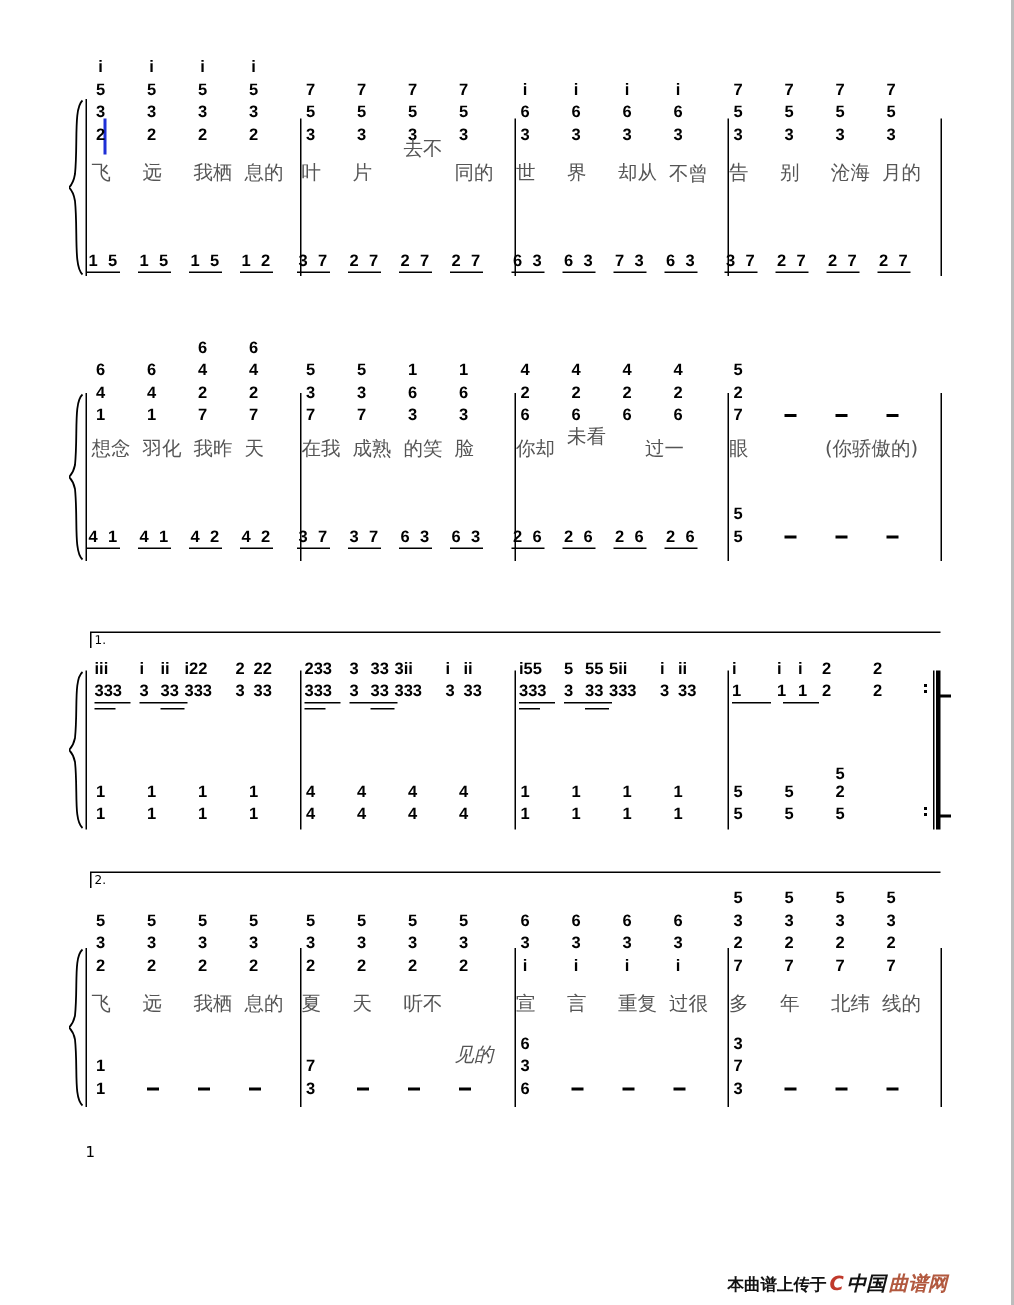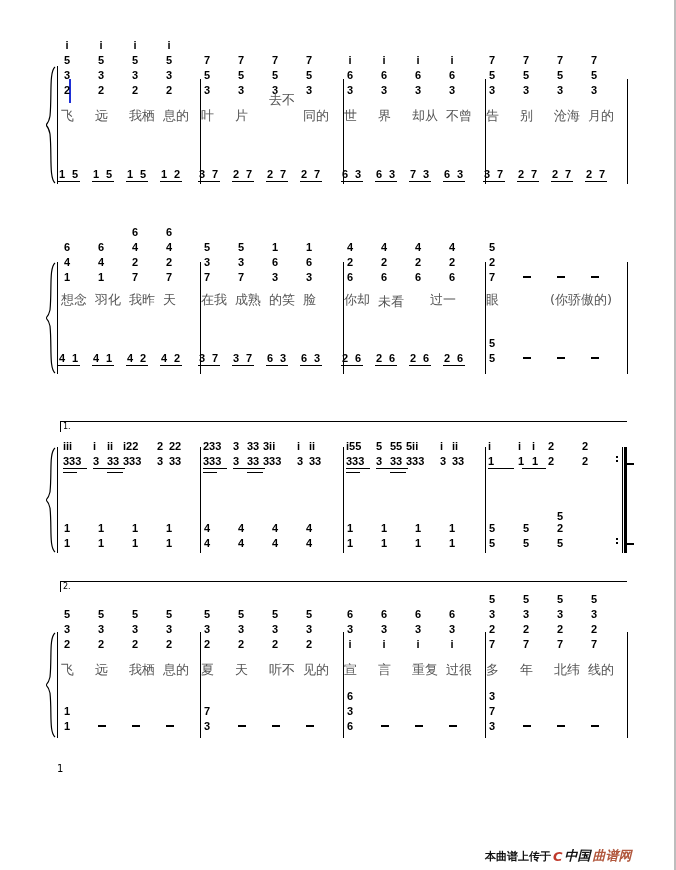--- a/index.html
+++ b/index.html
@@ -239,21 +239,21 @@
       <div class="n" style="left: 384px; top: 271px;">6</div>
       <div class="n" style="left: 384px; top: 256px;">2</div>
       <div class="n" style="left: 384px; top: 241px;">4</div>
       <div class="n" style="left: 418px; top: 271px;">6</div>
       <div class="n" style="left: 418px; top: 256px;">2</div>
       <div class="n" style="left: 418px; top: 241px;">4</div>
       <div class="n" style="left: 452px; top: 271px;">6</div>
       <div class="n" style="left: 452px; top: 256px;">2</div>
       <div class="n" style="left: 452px; top: 241px;">4</div>
       <div class="lyr" style="left: 344px; top: 292px;">你却</div>
-      <div class="lyr" style="left: 378px; top: 294px;">未看</div>
+      <div class="lyr" style="left: 378px; top: 284px;">未看</div>
       <div class="lyr" style="left: 430px; top: 292px;">过一</div>
       <div class="n" style="left: 345px; top: 352px;">2</div>
       <div class="n" style="left: 358px; top: 352px;">6</div>
       <div class="uline" style="left: 341px; top: 365px; width: 22px;"></div>
       <div class="n" style="left: 379px; top: 352px;">2</div>
       <div class="n" style="left: 392px; top: 352px;">6</div>
       <div class="uline" style="left: 375px; top: 365px; width: 22px;"></div>
       <div class="n" style="left: 413px; top: 352px;">2</div>
       <div class="n" style="left: 426px; top: 352px;">6</div>
       <div class="uline" style="left: 409px; top: 365px; width: 22px;"></div>
@@ -437,21 +437,21 @@
       <div class="n" style="left: 241px; top: 608px;">5</div>
       <div class="n" style="left: 275px; top: 638px;">2</div>
       <div class="n" style="left: 275px; top: 623px;">3</div>
       <div class="n" style="left: 275px; top: 608px;">5</div>
       <div class="n" style="left: 309px; top: 638px;">2</div>
       <div class="n" style="left: 309px; top: 623px;">3</div>
       <div class="n" style="left: 309px; top: 608px;">5</div>
       <div class="lyr" style="left: 201px; top: 662px;">夏</div>
       <div class="lyr" style="left: 235px; top: 662px;">天</div>
       <div class="lyr" style="left: 269px; top: 662px;">听不</div>
-      <div class="lyr" style="left: 303px; top: 662px;">见的</div>
+      <div class="lyr" style="left: 303px; top: 696px; font-style: italic;">见的</div>
       <div class="n" style="left: 207px; top: 720px;">3</div>
       <div class="n" style="left: 207px; top: 705px;">7</div>
       <div class="dash" style="left: 238px; top: 725px;"></div>
       <div class="dash" style="left: 272px; top: 725px;"></div>
       <div class="dash" style="left: 306px; top: 725px;"></div>
       <div class="n" style="left: 350px; top: 638px;">i</div>
       <div class="n" style="left: 350px; top: 623px;">3</div>
       <div class="n" style="left: 350px; top: 608px;">6</div>
       <div class="n" style="left: 384px; top: 638px;">i</div>
       <div class="n" style="left: 384px; top: 623px;">3</div>

